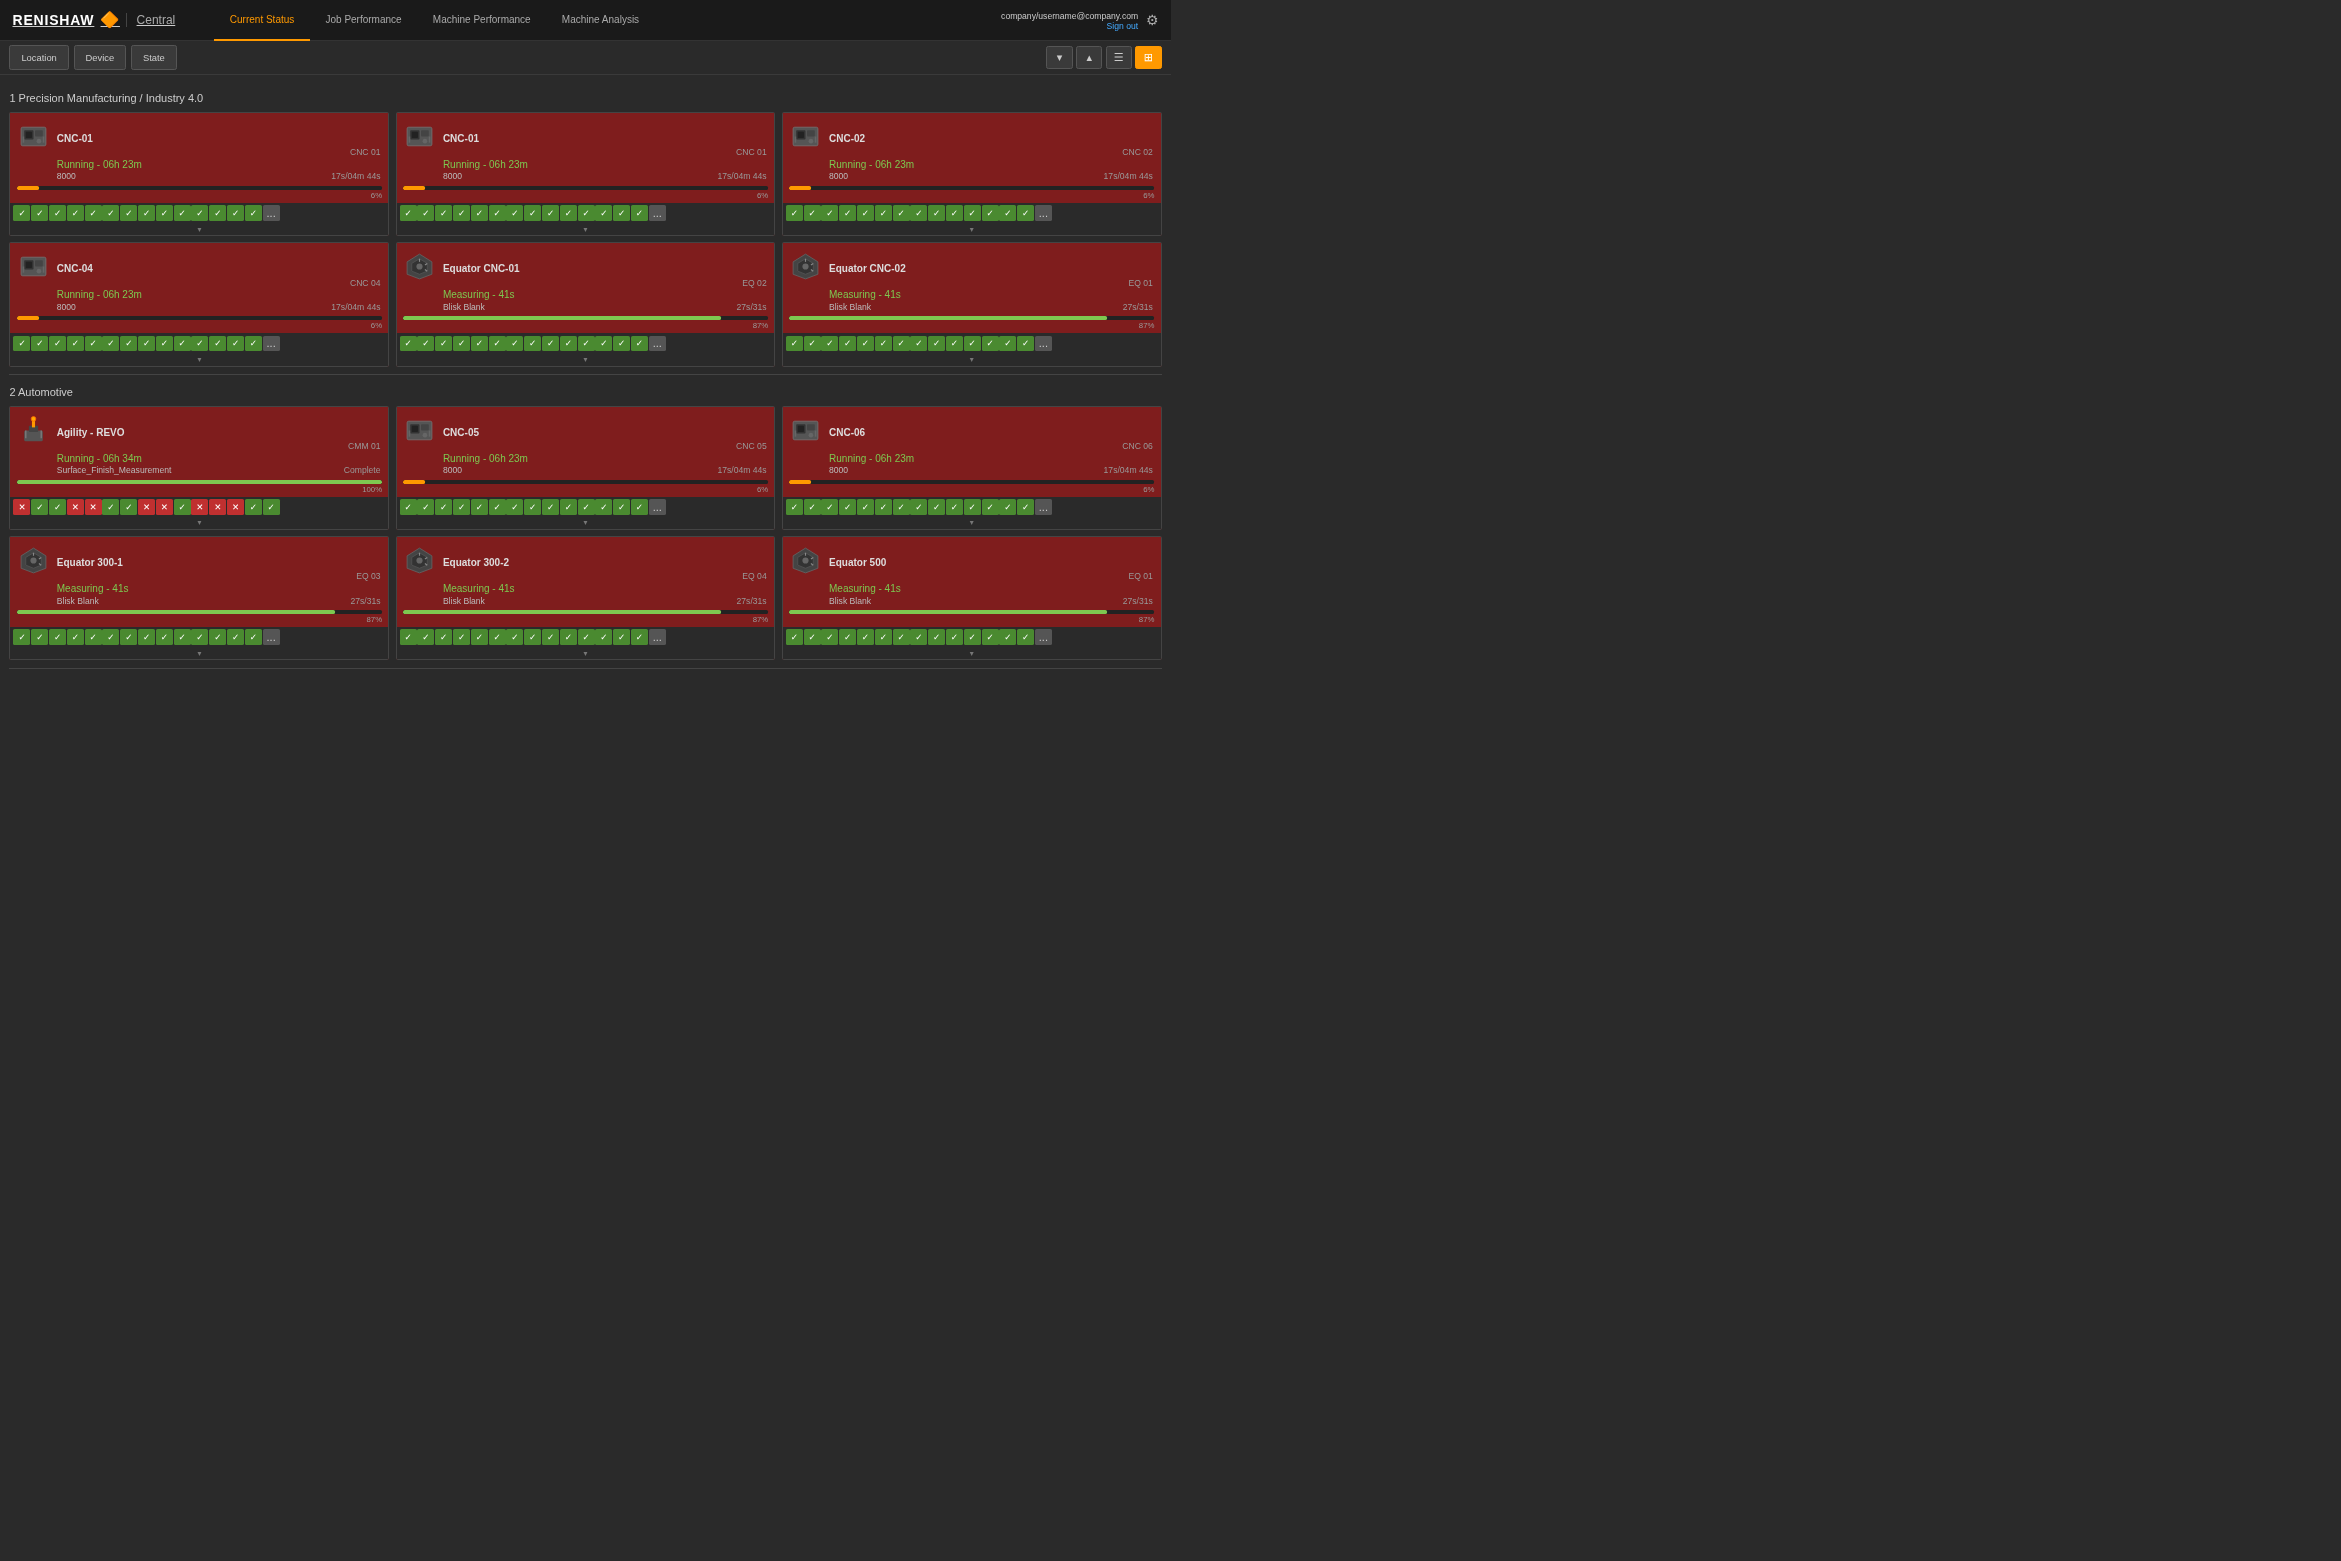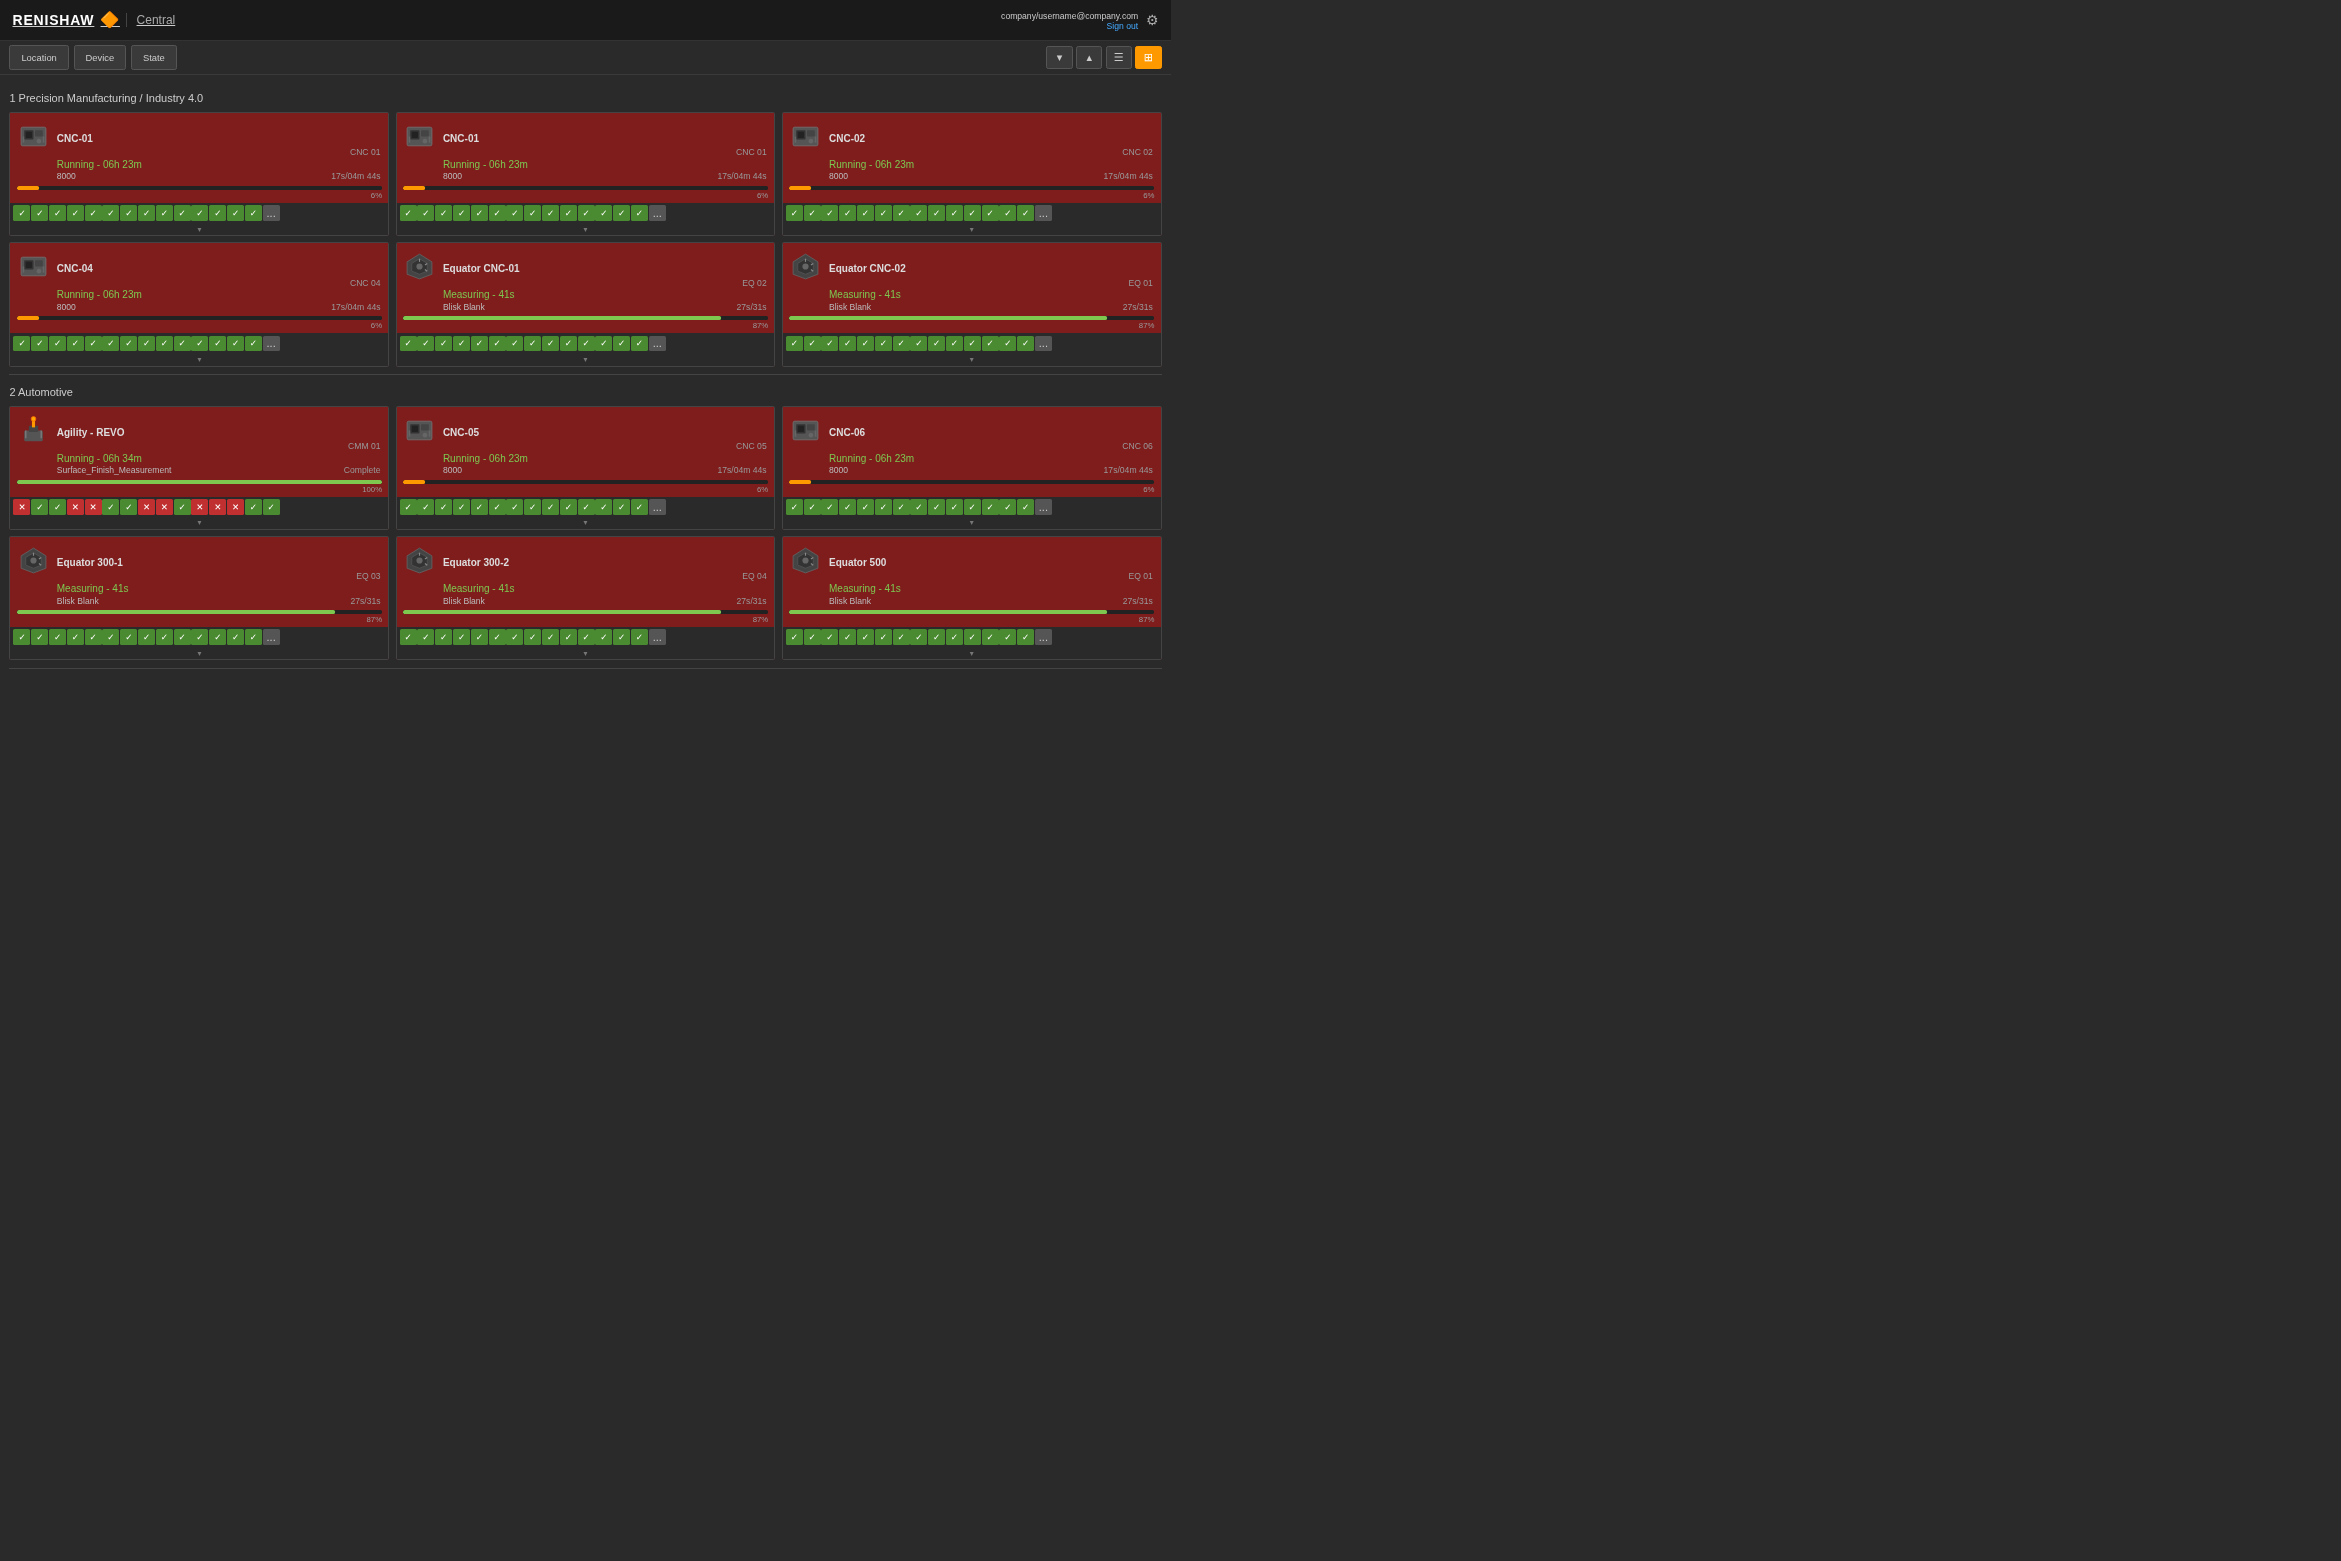--- a/index.html
+++ b/index.html
@@ -304,20 +304,26 @@
   </style>
 </head>
 <body>
 
 <div class="header">
   <div class="logo-area">
     <span class="logo-text">RENISHAW</span>
     <span class="logo-icon">🔶</span>
     <span class="central-text">Central</span>
   </div>
+  <nav class="nav-tabs">
+    <div class="nav-tab active">Current Status</div>
+    <div class="nav-tab">Job Performance</div>
+    <div class="nav-tab">Machine Performance</div>
+    <div class="nav-tab">Machine Analysis</div>
+  </nav>
   <div class="header-right">
     <div class="user-info">
       <span class="user-email">company/username@company.com</span><br>
       <span class="sign-out">Sign out</span>
     </div>
     <span class="gear-icon">⚙</span>
   </div>
 </div>
 
 <div class="toolbar">

